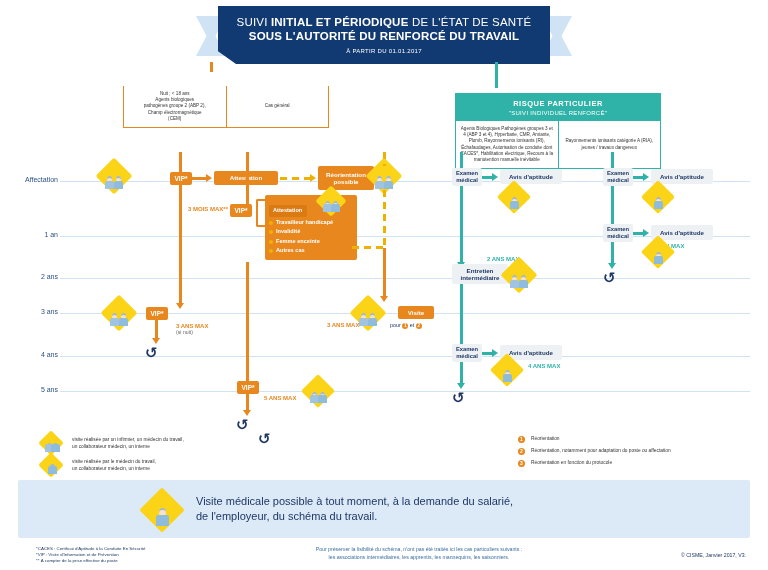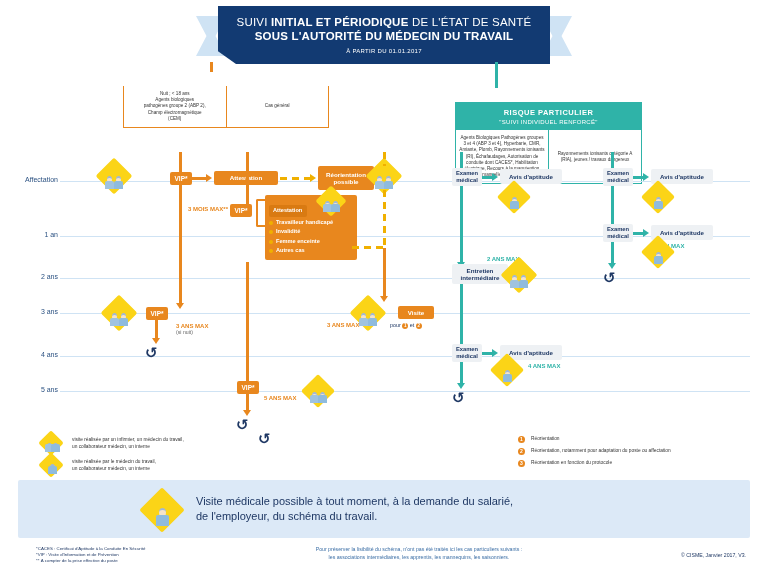--- a/index.html
+++ b/index.html
@@ -132,41 +132,41 @@
 </head>
 <body>
 
 <div class="canvas">
 
   <div class="banner-wrap">
     <div class="banner-left"></div>
     <div class="banner-right"></div>
     <div class="banner">
       <div class="l1"><span>SUIVI </span><b>INITIAL ET PÉRIODIQUE</b><span> DE L'ÉTAT DE SANTÉ</span></div>
-      <div class="l2">SOUS L'AUTORITÉ DU MÉDECIN DU TRAVAIL</div>
+      <div class="l2">SOUS L'AUTORITÉ DU RENFORCÉ DU TRAVAIL</div>
       <div class="l3">À PARTIR DU 01.01.2017</div>
     </div>
   </div>
 
   <div class="feed" style="left:210px;top:62px;height:10px;"></div>
   <div class="feed teal" style="left:495px;top:62px;height:12px;"></div>
   <div class="feed teal" style="left:495px;top:74px;height:14px;"></div>
 
   <div class="head-box" style="left:123px;top:86px;width:206px;">
     <div class="head-body">
       <div class="head-cell" style="white-space:pre-line;">Nuit ; &lt; 18 ans
 Agents biologiques
 pathogènes groupe 2 (ABP 2),
 Champ électromagnétique
 (CEM)</div>
       <div class="head-cell" style="display:flex;align-items:center;justify-content:center;">Cas général</div>
     </div>
   </div>
 
-  <div class="head-box" style="left:455px;top:102px;width:187px;">
+  <div class="head-box" style="left:455px;top:93px;width:206px;">
     <div class="head-title" style="background:#2fb3a8;">
       <div class="t1">RISQUE PARTICULIER</div>
       <div class="t2">"SUIVI INDIVIDUEL RENFORCÉ"</div>
     </div>
     <div class="head-body teal">
       <div class="head-cell">Agents Biologiques Pathogènes groupes 3 et 4 (ABP 3 et 4), Hyperbarie, CMR, Amiante, Plomb, Rayonnements ionisants (RI), Échafaudages, Autorisation de conduite dont CACES*, Habilitation électrique, Recours à la manutention manuelle inévitable</div>
       <div class="head-cell" style="display:flex;align-items:center;justify-content:center;">Rayonnements ionisants catégorie A (RIA), jeunes / travaux dangereux</div>
     </div>
   </div>
 

